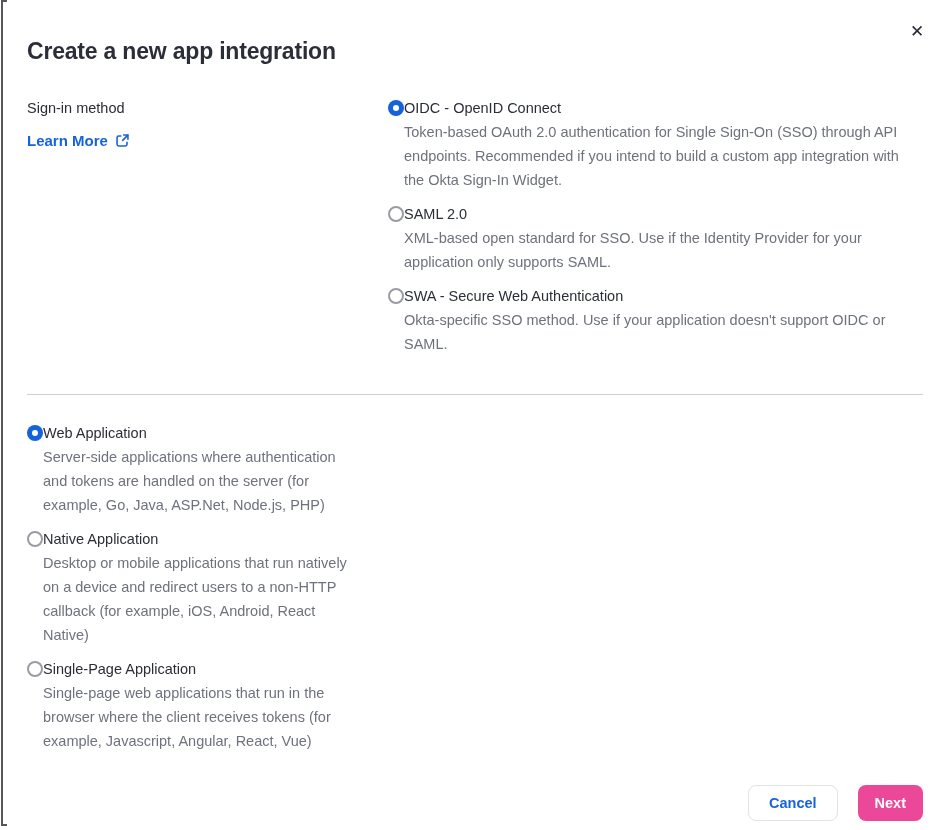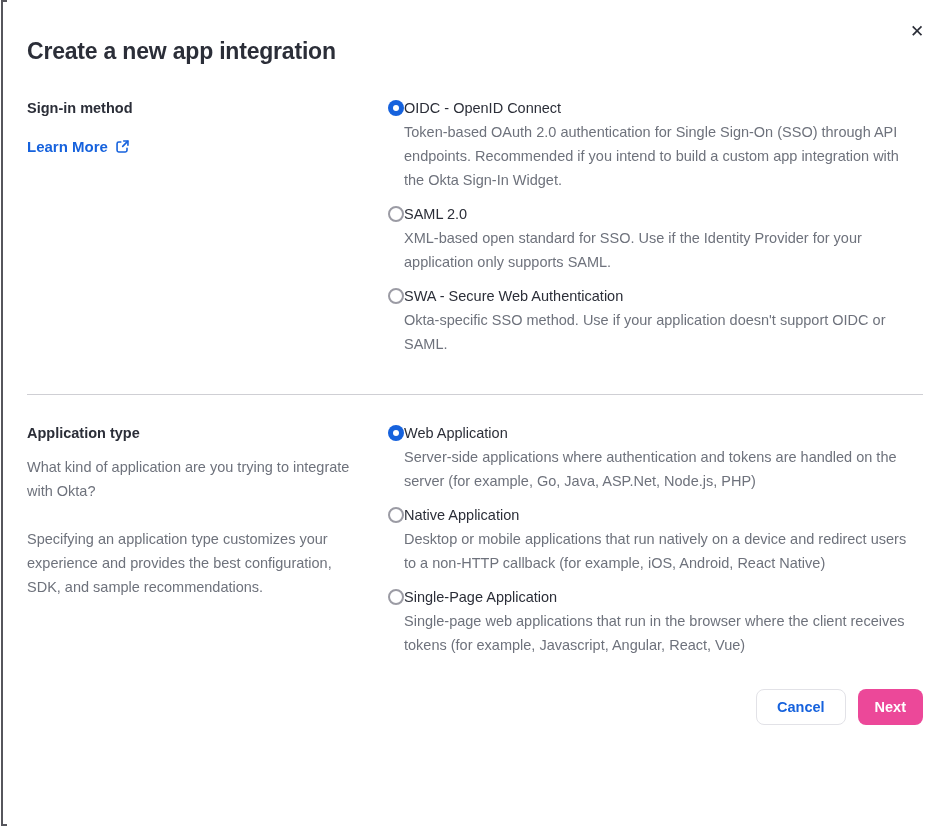--- a/index.html
+++ b/index.html
@@ -14,41 +14,41 @@
   .close-btn { position:absolute; top:20px; right:22px; width:22px; height:22px;
                display:flex; align-items:center; justify-content:center;
                font-size:17px; color:#2b2e38; cursor:pointer; background:none; border:none; }
 
   .title { padding-top:38px; font-size:23px; font-weight:700; color:#2b2e38; letter-spacing:-0.2px; }
 
   .section { display:grid; grid-template-columns:336px 1fr; column-gap:25px; }
   .section-1 { margin-top:31px; }
   .section-2 { margin-top:26px; }
 
-  .col-heading { font-size:14.5px; font-weight:700; color:#2b2e38; line-height:24px; }
+  .col-heading { font-size:14.5px; font-weight:400; color:#2b2e38; line-height:24px; }
   .col-para { font-size:14.5px; color:#6e727c; line-height:24px; margin-top:24px; }
   .col-para.first { margin-top:10px; }
 
-  .learn-more { display:inline-flex; align-items:center; gap:7px; margin-top:18px;
+  .learn-more { display:inline-flex; align-items:center; gap:7px; margin-top:12px;
                 font-size:15px; font-weight:700; color:#1662dd; text-decoration:none; cursor:pointer; }
   .learn-more svg { display:block; }
 
   .option { display:flex; gap:0; margin-bottom:10px; cursor:pointer; }
   .option:last-child { margin-bottom:0; }
   .radio { flex:0 0 16px; width:16px; height:16px; margin-top:4px; border-radius:50%;
            border:2px solid #9b9ba4; background:#ffffff; position:relative; }
   .radio.selected { border:none; background:#1662dd; }
   .radio.selected::after { content:""; position:absolute; left:5px; top:5px; width:6px; height:6px;
            border-radius:50%; background:#ffffff; }
   .option-label { font-size:14.5px; font-weight:500; color:#2b2e38; line-height:24px; }
   .option-desc  { font-size:14.5px; color:#6e727c; line-height:24px; max-width:510px; }
 
   .divider { margin-top:38px; border:none; border-top:1px solid #cfcfd4; height:0; }
 
-  .footer { margin-top:32px; display:flex; justify-content:flex-end; align-items:center; gap:12px; }
+  .footer { margin-top:32px; display:flex; justify-content:flex-end; align-items:center; gap:20px; }
   .btn { height:36px; border-radius:8px; font-family:"Liberation Sans",sans-serif;
          font-size:14.5px; font-weight:700; cursor:pointer; }
   .btn-cancel { background:#ffffff; color:#1662dd; border:1px solid #e2e2e7; padding:0 20px; }
   .btn-next   { background:#ec4899; color:#ffffff; border:none; padding:0 17px; }
 </style>
 </head>
 <body>
 
 <div class="frame-left"></div>
 <div class="frame-top-tick"></div>
@@ -96,25 +96,20 @@
           <div class="option-label">SWA - Secure Web Authentication</div>
           <div class="option-desc">Okta-specific SSO method. Use if your application doesn't support OIDC or SAML.</div>
         </div>
       </div>
     </div>
   </div>
 
   <hr class="divider">
 
   <div class="section section-2">
-    <div>
-      <div class="col-heading">Application type</div>
-      <p class="col-para first">What kind of application are you trying to integrate with Okta?</p>
-      <p class="col-para">Specifying an application type customizes your experience and provides the best configuration, SDK, and sample recommendations.</p>
-    </div>
 
     <div>
       <div class="option">
         <span class="radio selected"></span>
         <div>
           <div class="option-label">Web Application</div>
           <div class="option-desc">Server-side applications where authentication and tokens are handled on the server (for example, Go, Java, ASP.Net, Node.js, PHP)</div>
         </div>
       </div>
       <div class="option">

